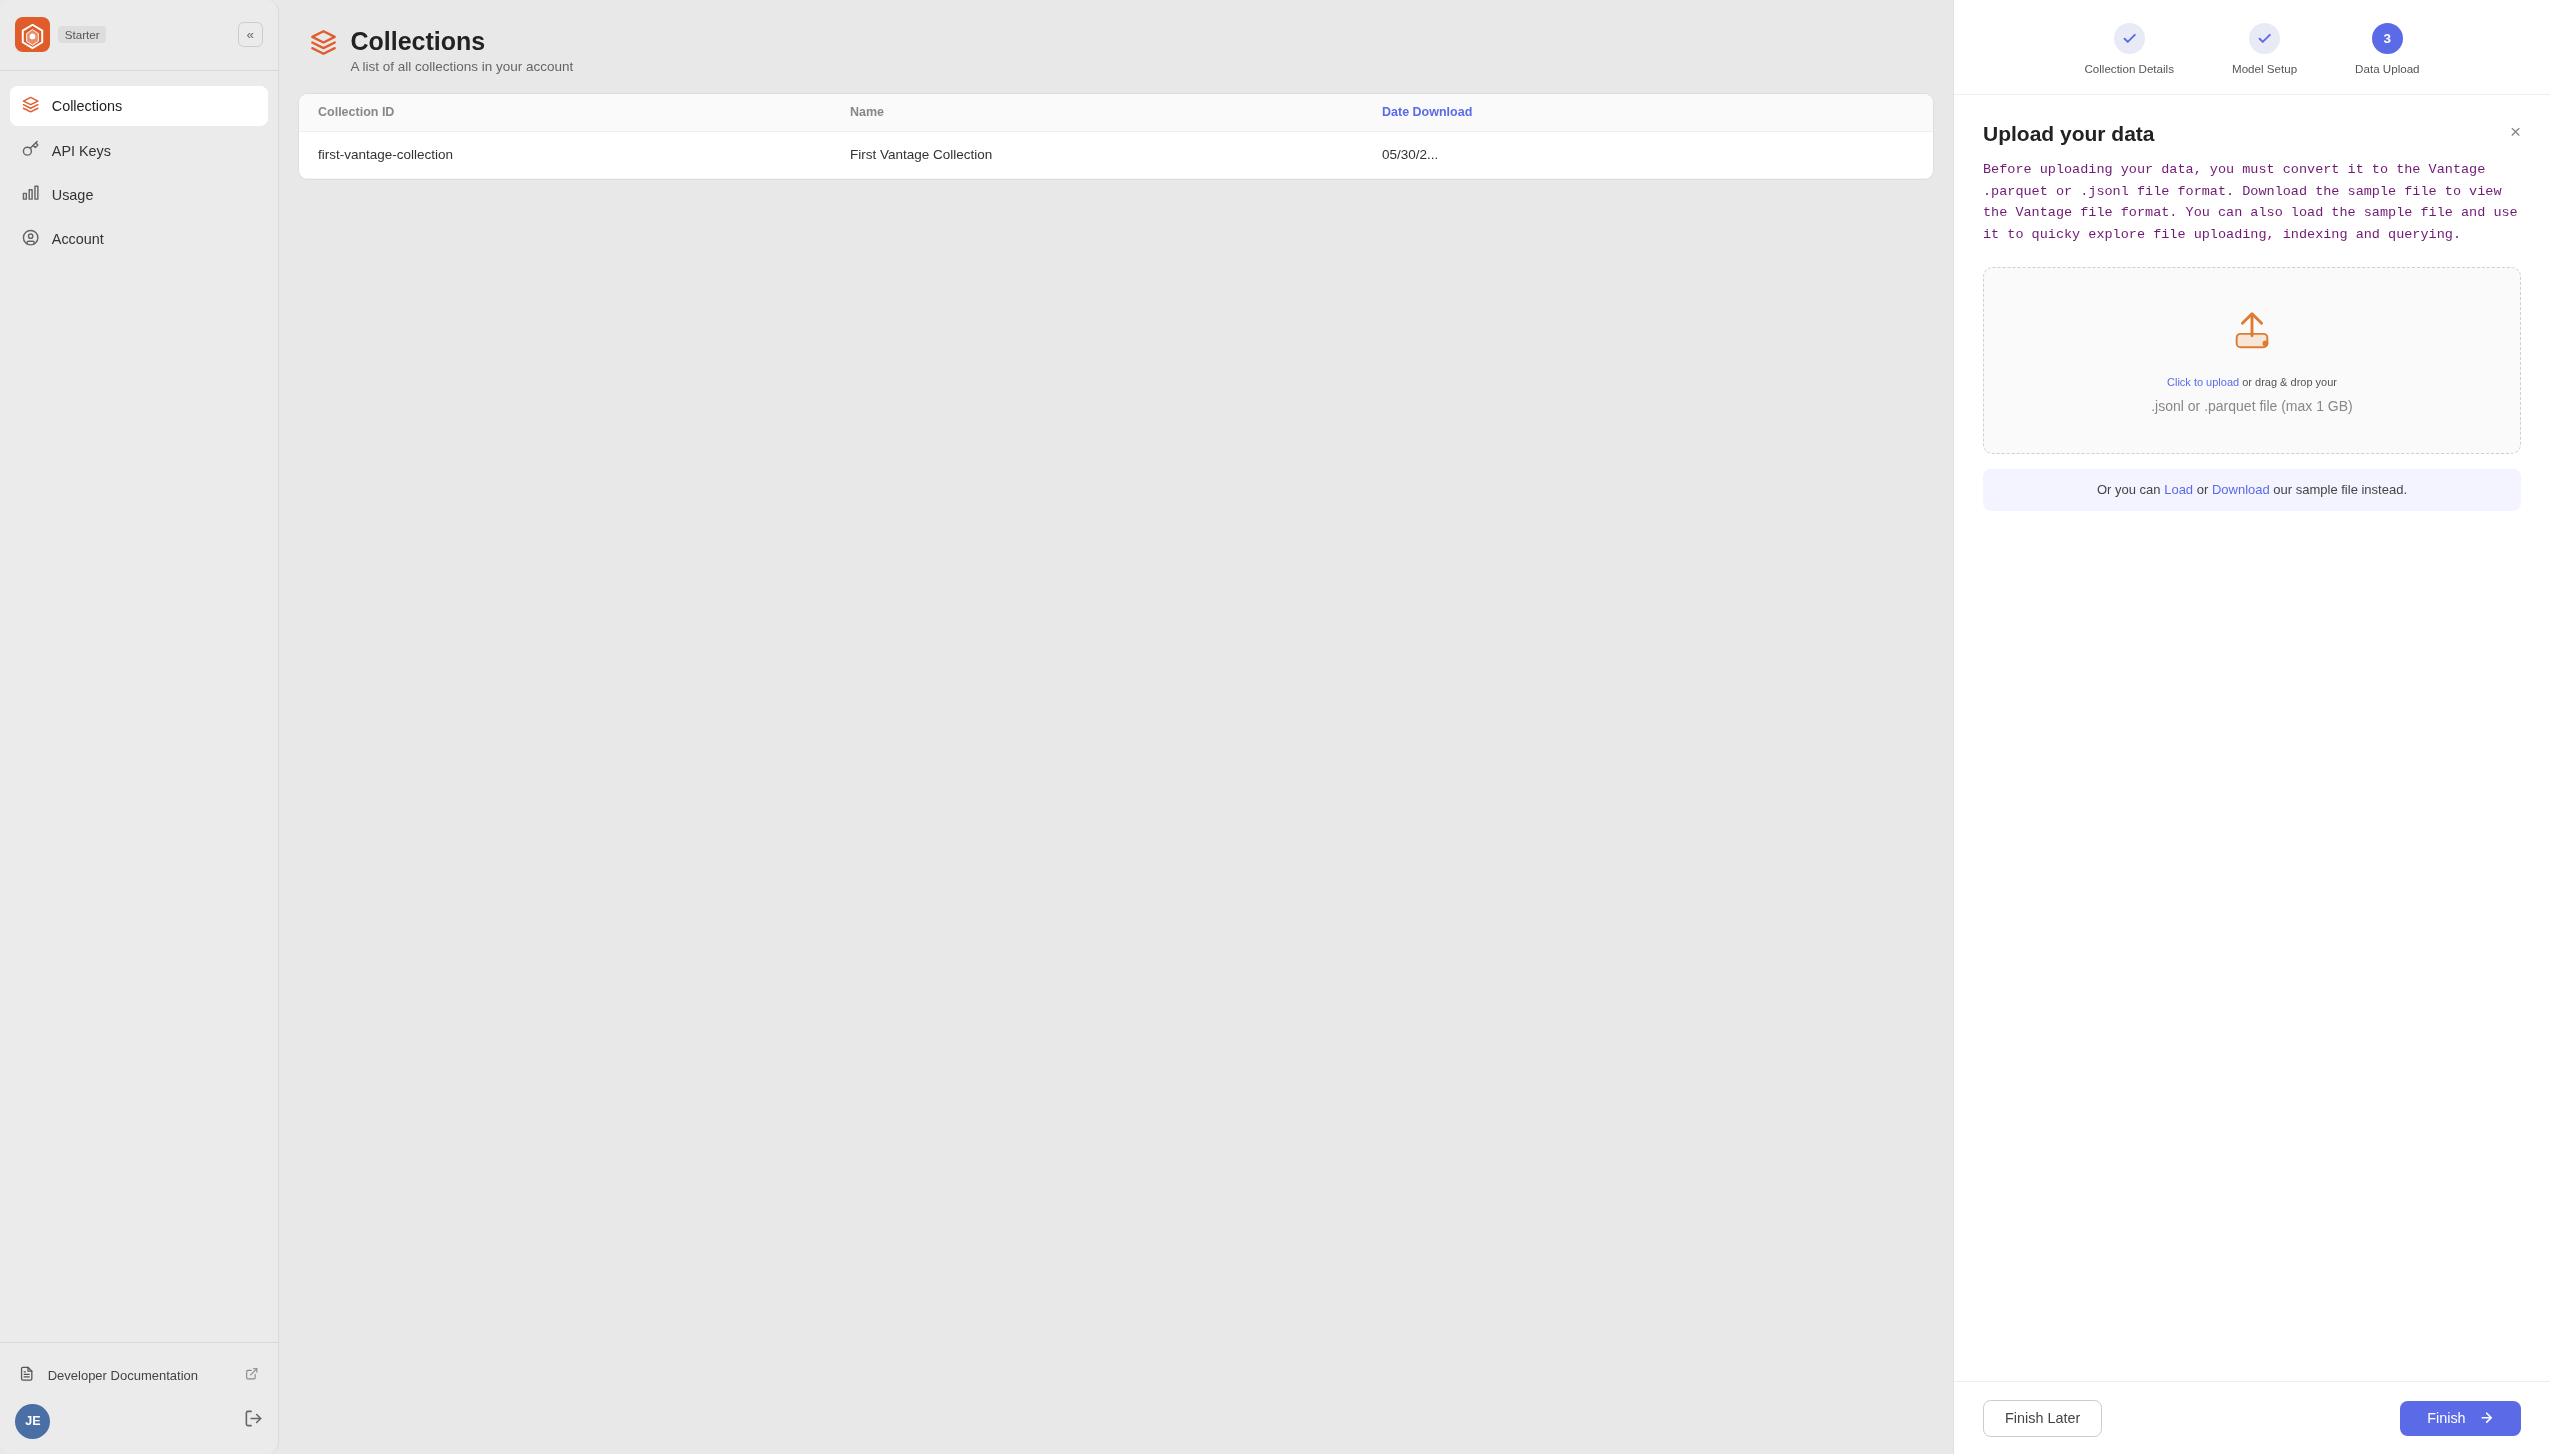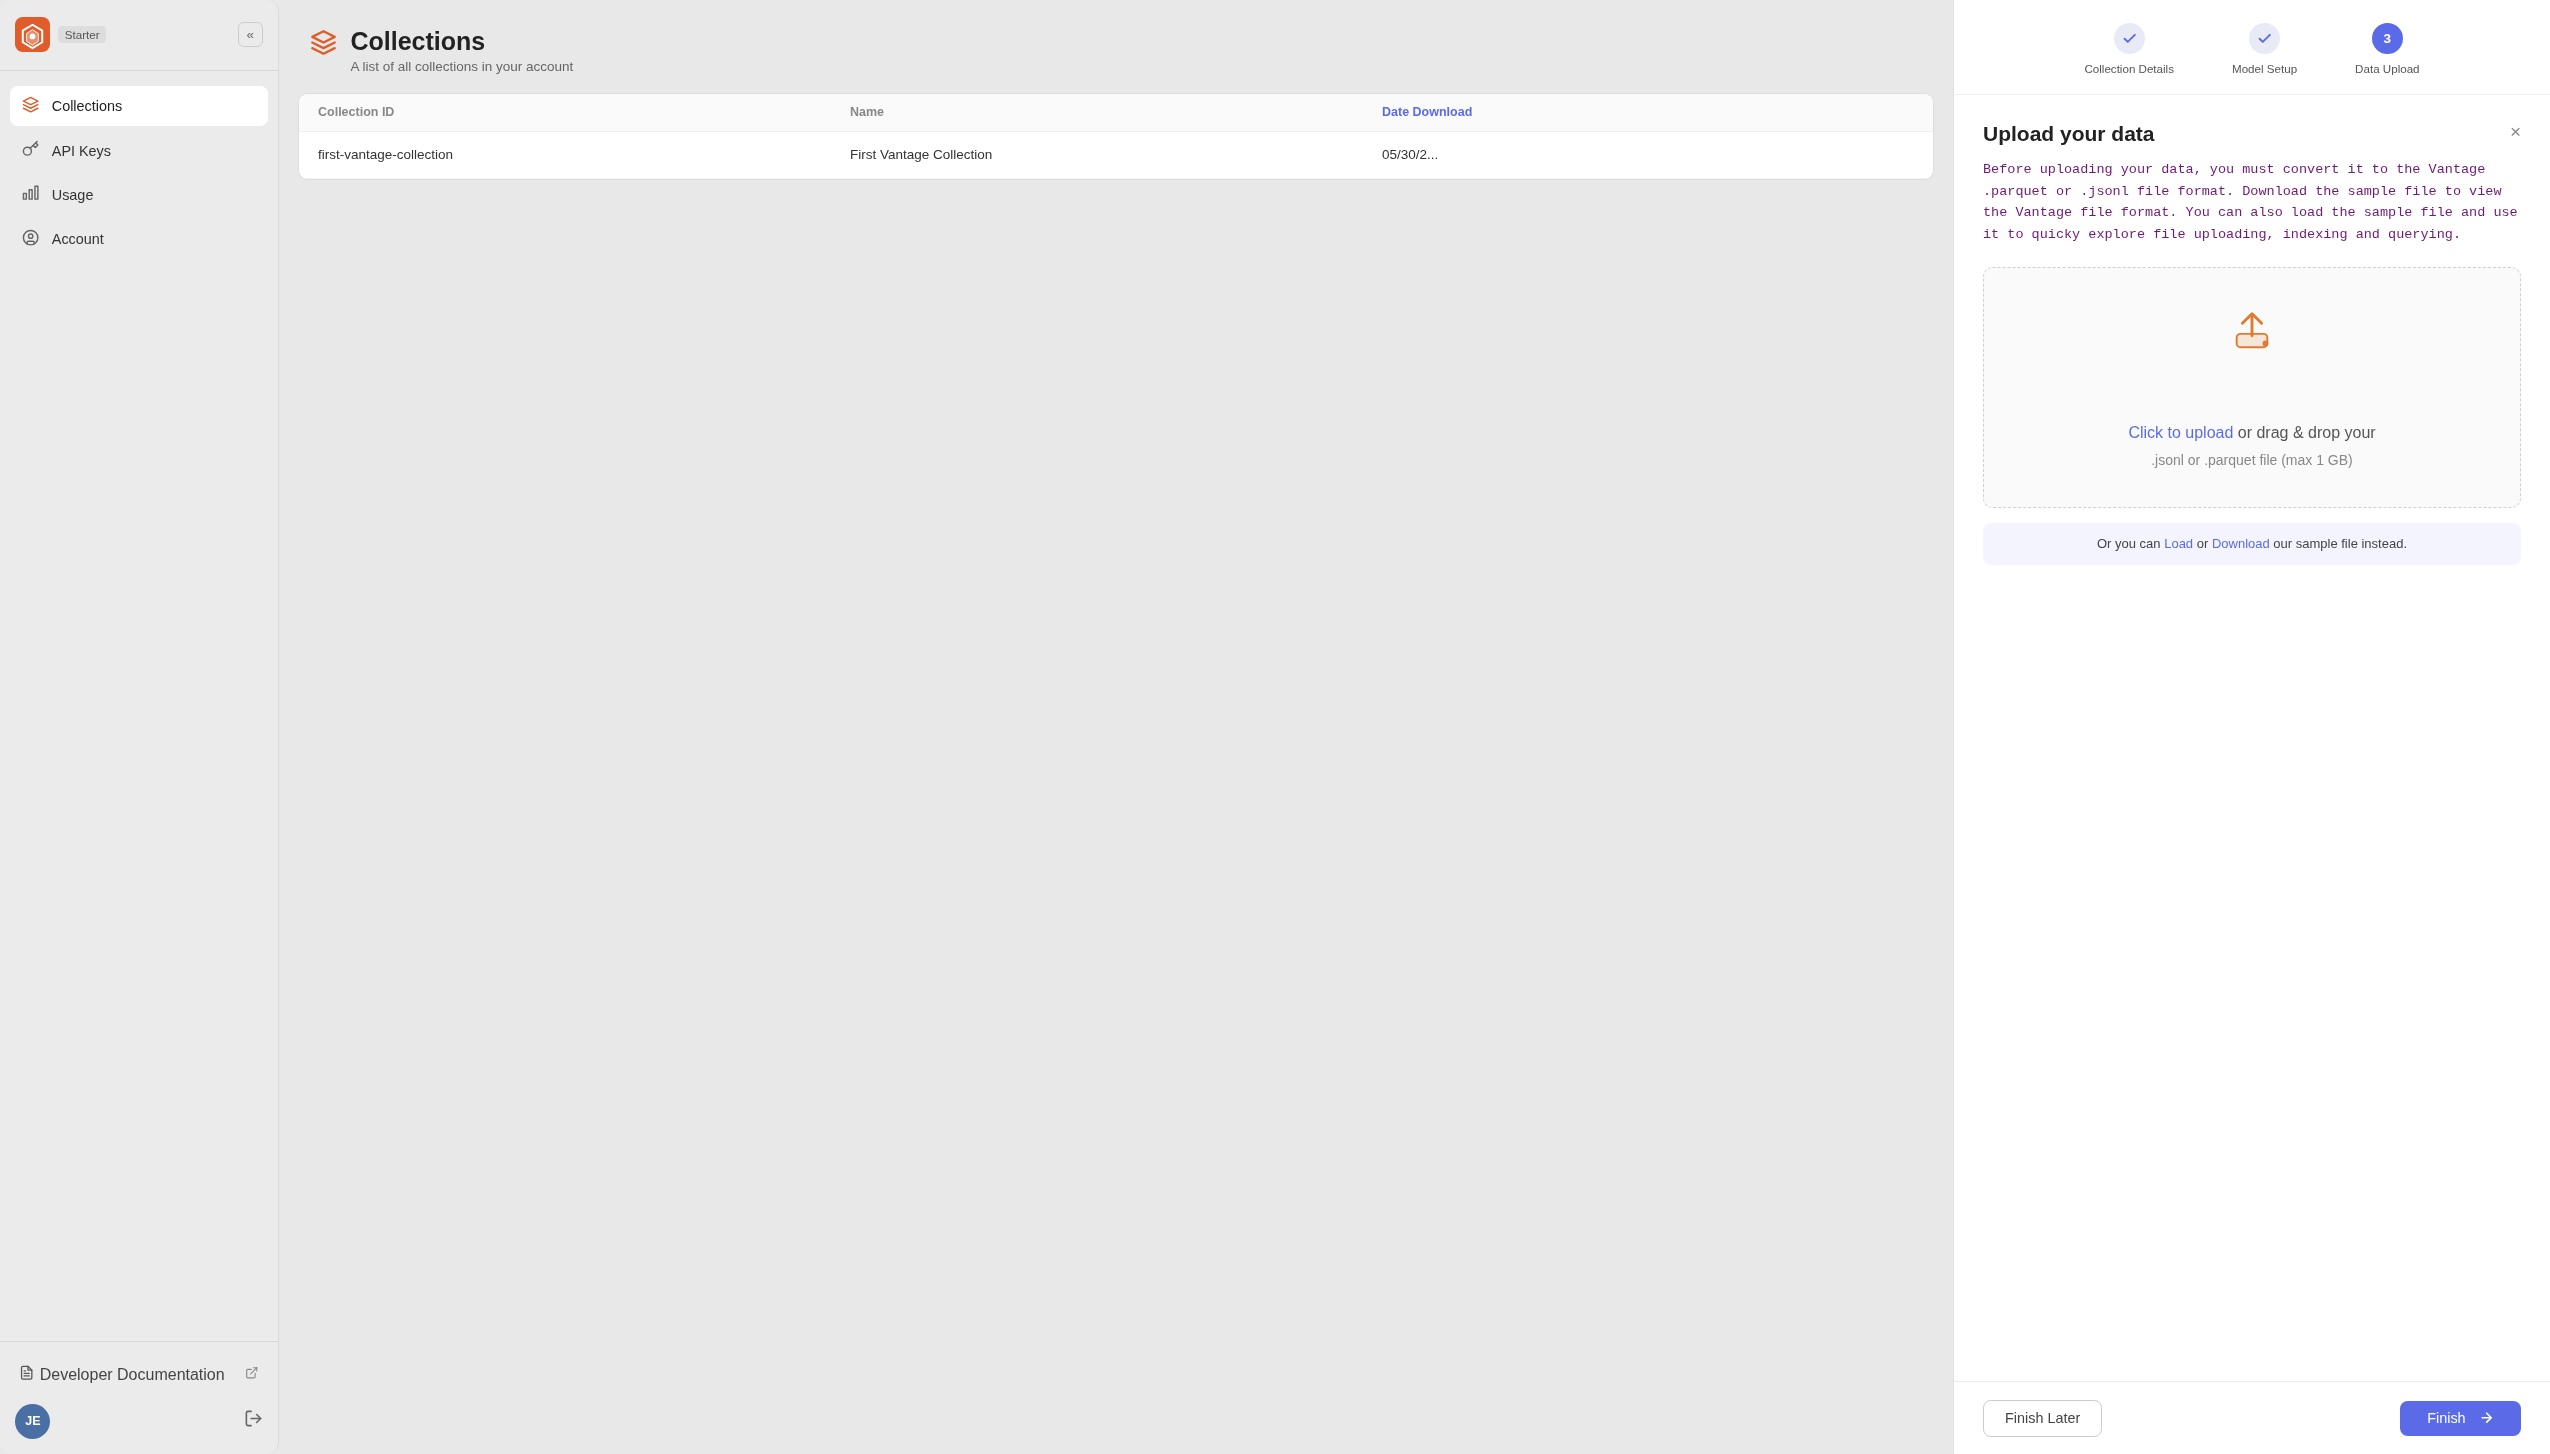--- a/index.html
+++ b/index.html
@@ -76,22 +76,22 @@
       text-align: center;
     }
 
     .sidebar-footer {
       padding: 15.4px;
       border-top: 1px solid #d8d8d8;
     }
     .dev-docs-link {
       display: flex;
       align-items: center;
-      gap: 5px;
-      font-size: 16px;
+      gap: 13px;
+      font-size: 13px;
       color: #444;
       cursor: pointer;
       padding: 7.7px 3.9px;
       border-radius: 5.8px;
     }
     .dev-docs-link .ext-icon {
       margin-left: auto;
       font-size: 12.5px;
       color: #777;
     }
@@ -279,24 +279,23 @@
       gap: 9.6px;
       margin-bottom: 15.4px;
       background: #fafafa;
     }
     .upload-icon-wrap {
       color: #e07a30;
       font-size: 31px;
       margin-bottom: 5.8px;
     }
     .upload-text {
-      font-size: 16px;
+      font-size: 11px;
       color: #555;
       text-align: right;
-      margin-top: 48px;
     }
     .upload-text a {
       color: #5b6be8;
       text-decoration: none;
       font-weight: 500;
     }
     .upload-subtext {
       font-size: 14px;
       color: #888;
     }

